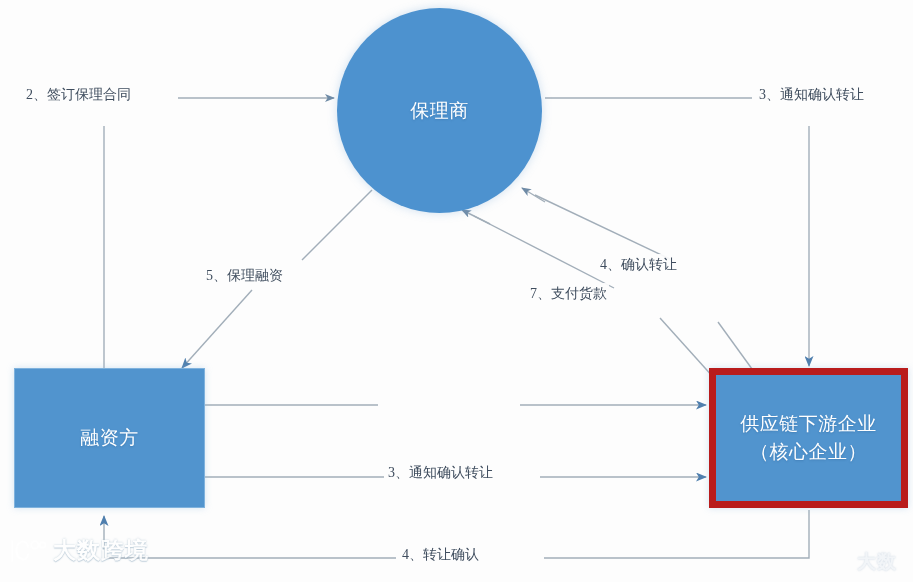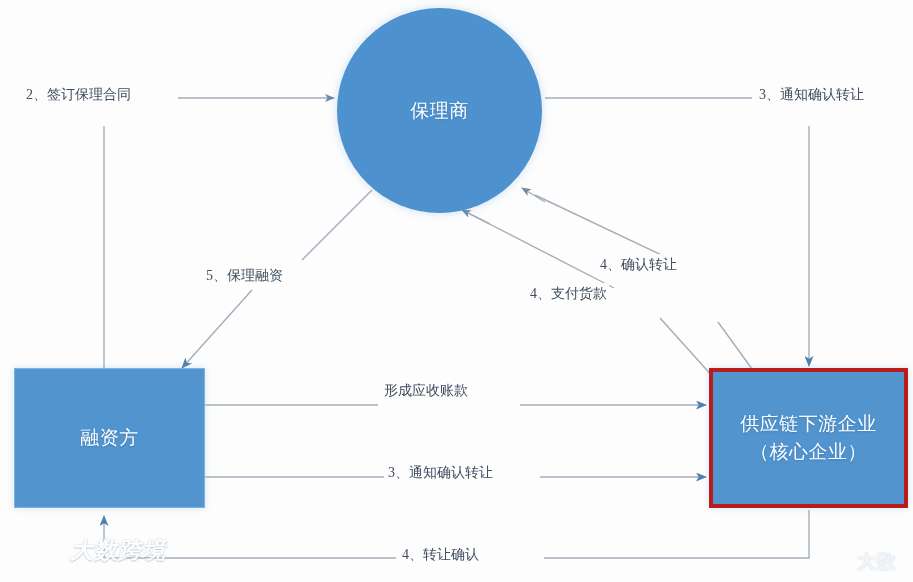--- a/index.html
+++ b/index.html
@@ -56,21 +56,21 @@
     background: #5194ce;
     border: 1px solid #7fb2dd;
     box-shadow: 0 0 7px rgba(150,190,225,0.4);
   }
   .node-rect-right {
     left: 709px;
     top: 368px;
     width: 199px;
     height: 140px;
     background: #5194ce;
-    border: 4px solid #b91c1c;
+    border: 7px solid #b91c1c;
     box-shadow: 0 0 7px rgba(150,190,225,0.4);
   }
   .node-label {
     padding: 0 10px;
     text-shadow: 0 1px 2px rgba(40,90,140,0.35);
   }
 
   
   .elabel {
     position: absolute;
@@ -94,24 +94,23 @@
   .lbl-3b    { left: 386px; top: 462px; }
   .lbl-4b    { left: 400px; top: 544px; }
 
   
   .watermark {
     position: absolute;
     left: 8px;
     top: 535px;
     display: flex;
     align-items: center;
-    gap: 24px;
+    gap: 7px;
     z-index: 5;
     opacity: 0.88;
-    font-style: italic;
   }
   .wm-mark {
     position: relative;
     width: 38px;
     height: 28px;
   }
   .wm-text {
     font-family: "Liberation Sans", sans-serif;
     font-size: 23px;
     font-weight: bold;
@@ -199,25 +198,24 @@
 
   <div class="elabel lbl-5">
     <span class="ln">5、保理融资</span>
   </div>
 
   <div class="elabel lbl-4d">
     <span class="ln">4、确认转让</span>
   </div>
 
   <div class="elabel lbl-6">
-    <span class="ln">4、支付货款</span>
+    <span class="ln">7、支付货款</span>
   </div>
 
   <div class="elabel two-line lbl-1">
-    <span class="ln">形成应收账款</span>
   </div>
 
   <div class="elabel lbl-3b">
     <span class="ln">3、通知确认转让</span>
   </div>
 
   <div class="elabel lbl-4b">
     <span class="ln">4、转让确认</span>
   </div>
 

